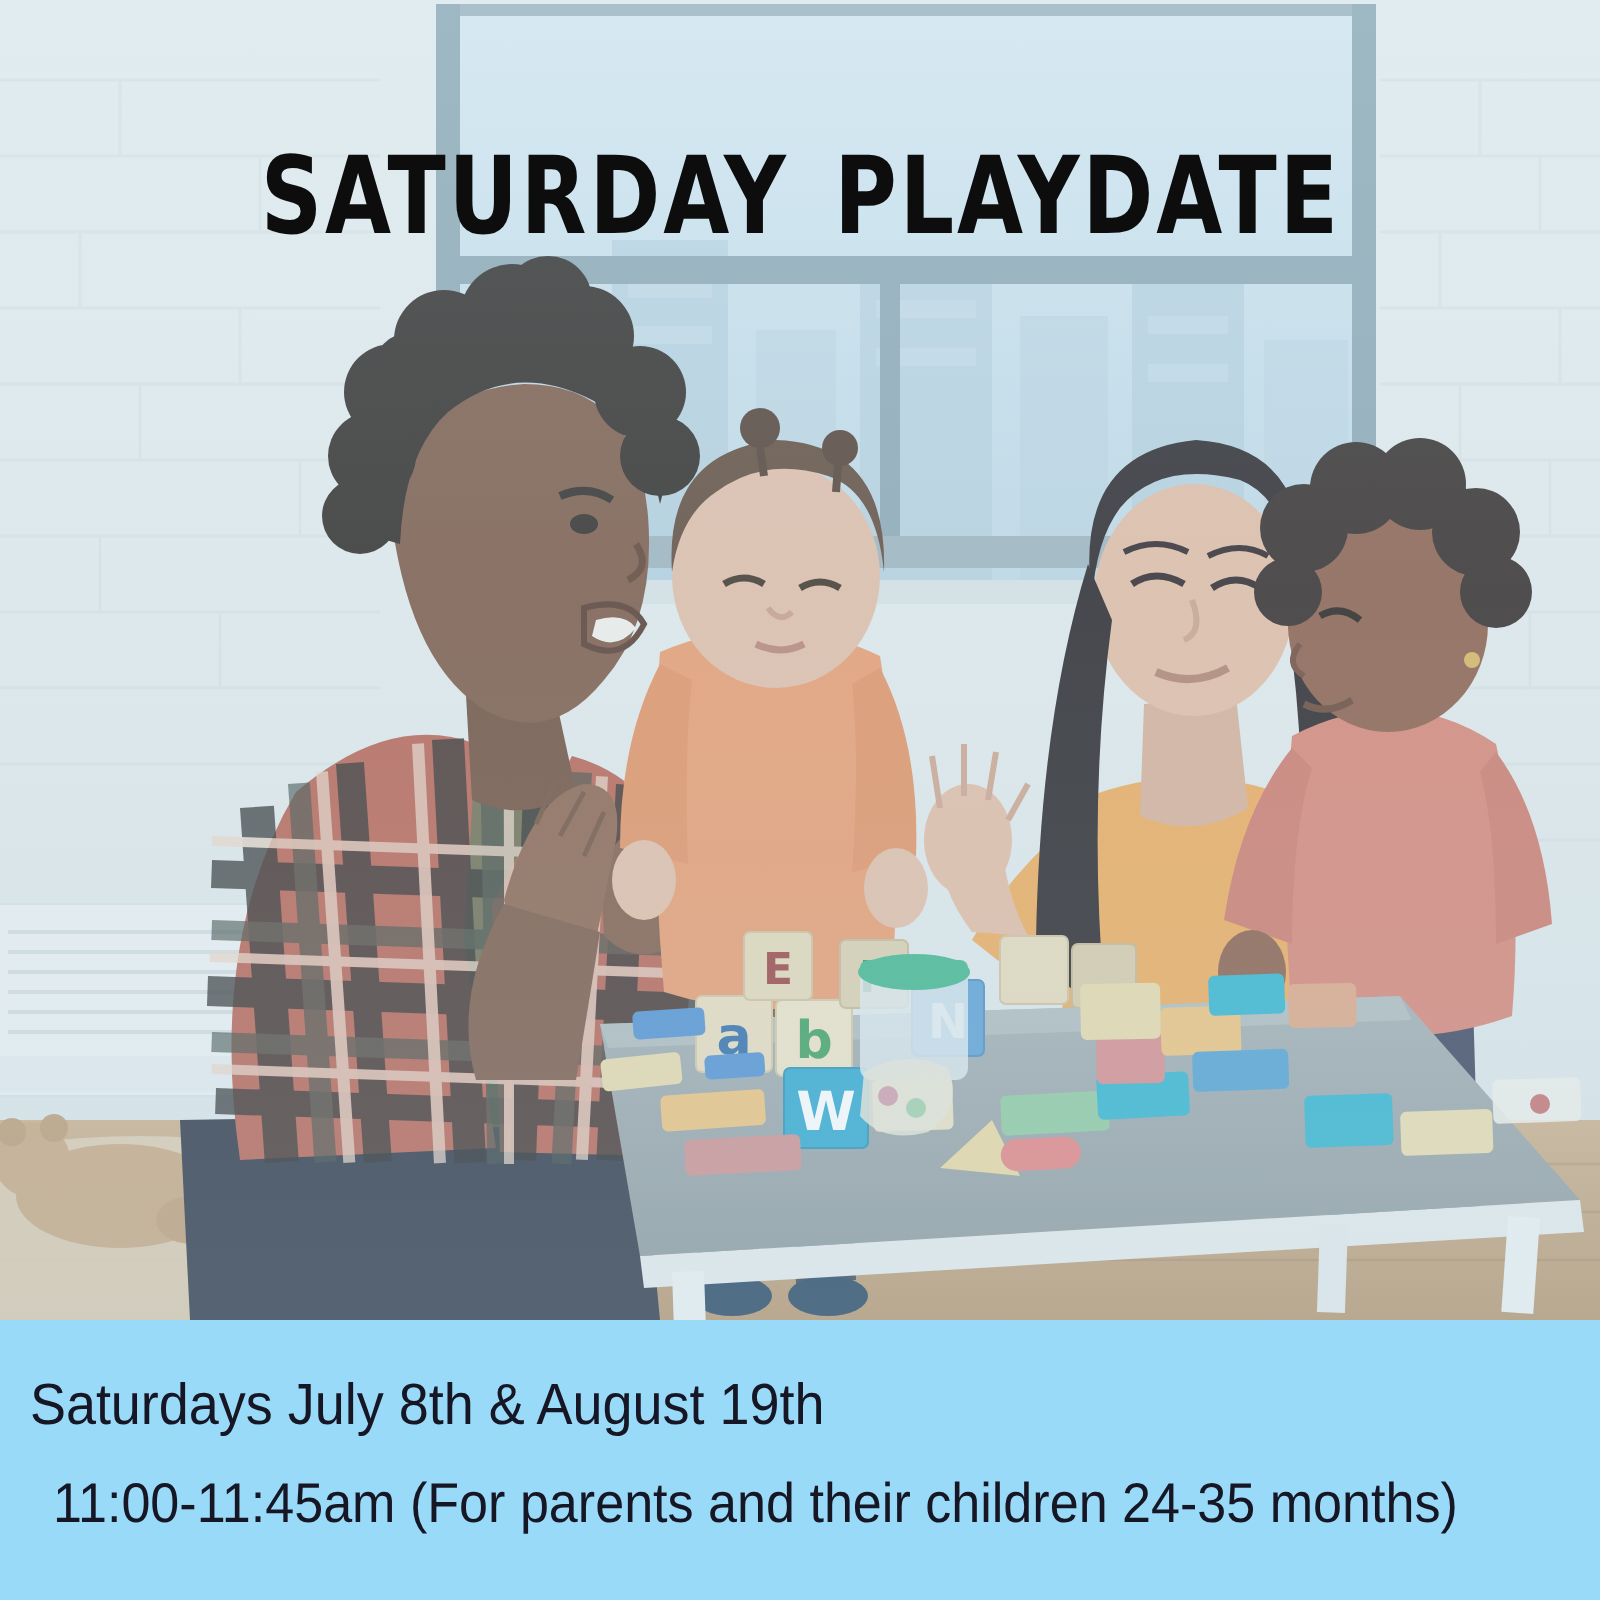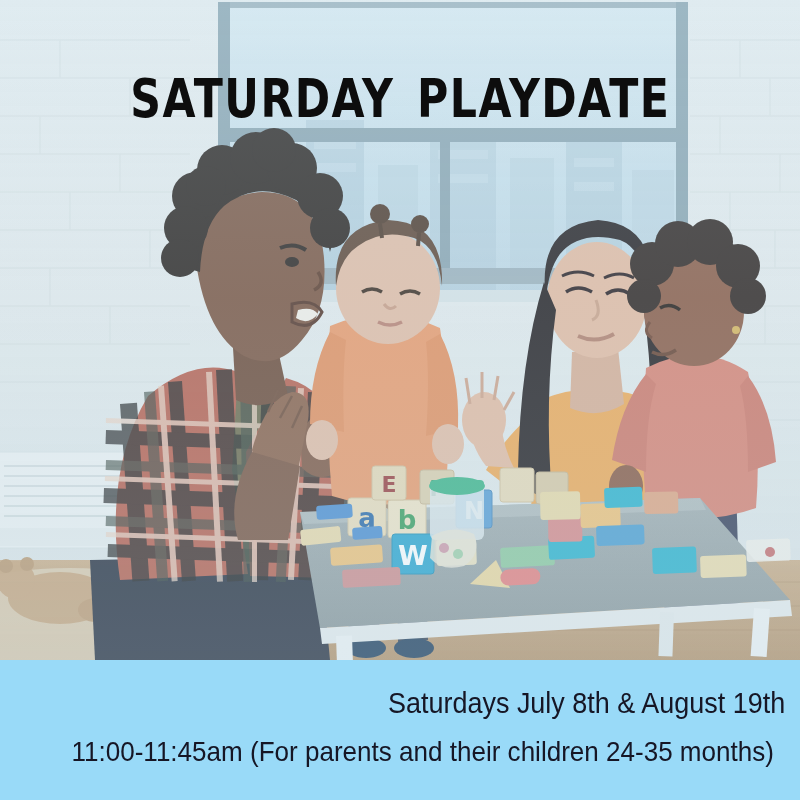--- a/index.html
+++ b/index.html
@@ -66,21 +66,21 @@
   
   #band {
     position: absolute;
     left: 0;
     top: 660px;
     width: 800px;
     height: 140px;
     background: #99daf8;
     display: flex;
     flex-direction: column;
-    align-items: flex-end;
+    align-items: flex-start;
     justify-content: center;
     box-sizing: border-box;
     padding-bottom: 6px;
   }
   .band-line {
     color: #161625;
     text-align: center;
     white-space: nowrap;
     font-family: "Liberation Sans", sans-serif;
   }

